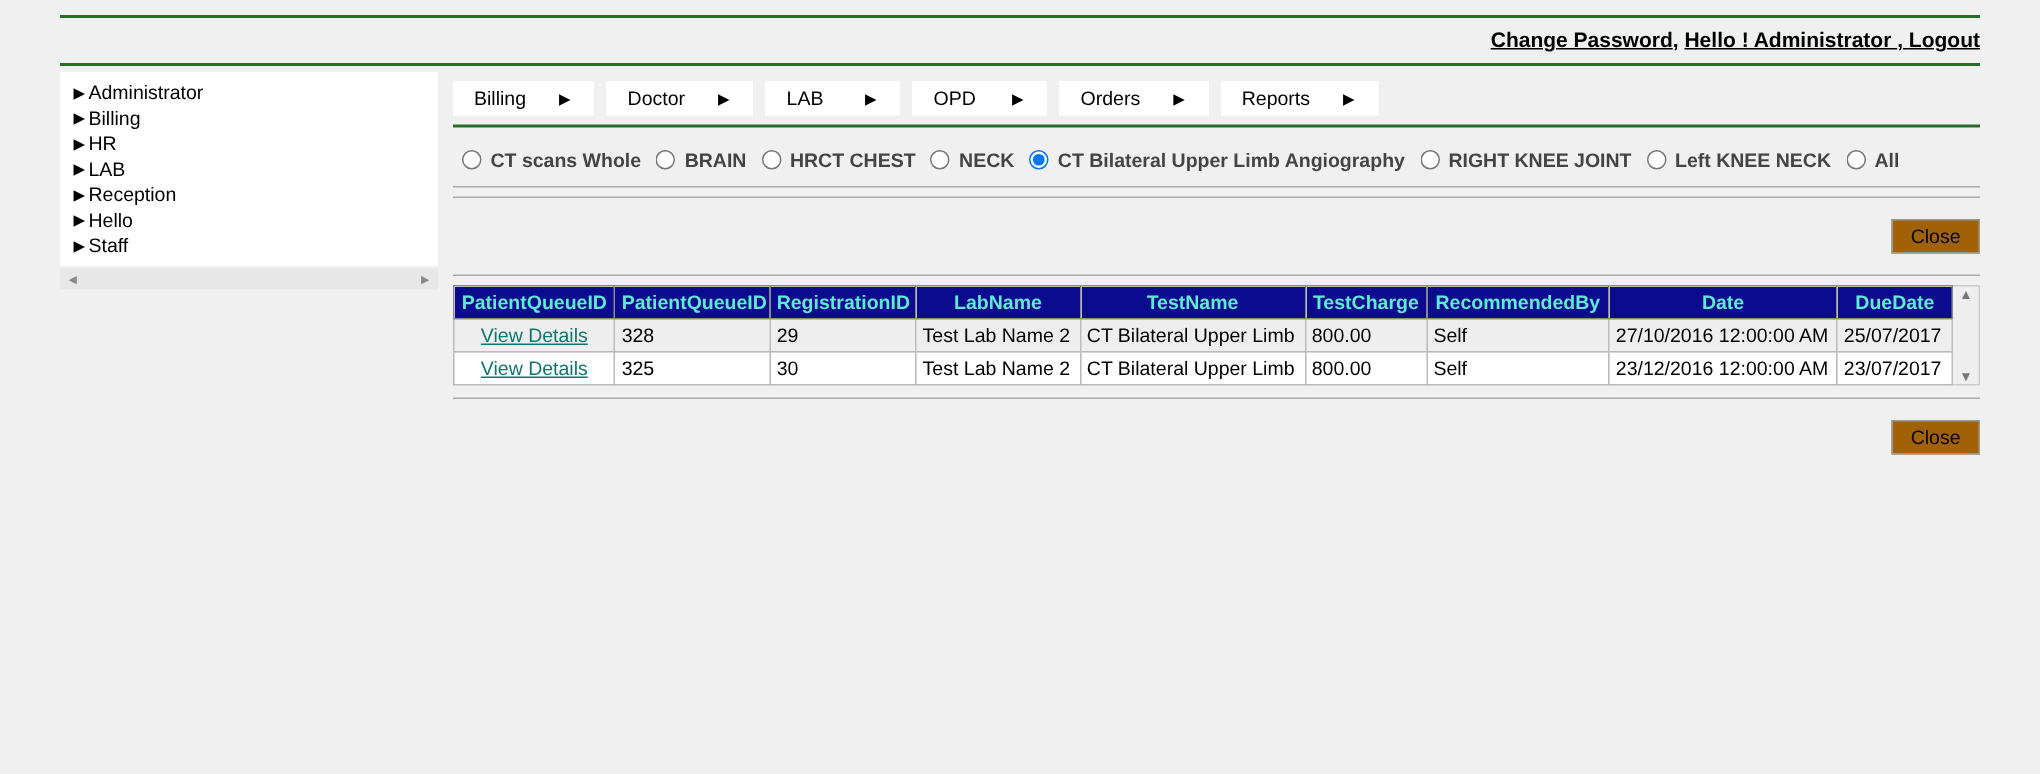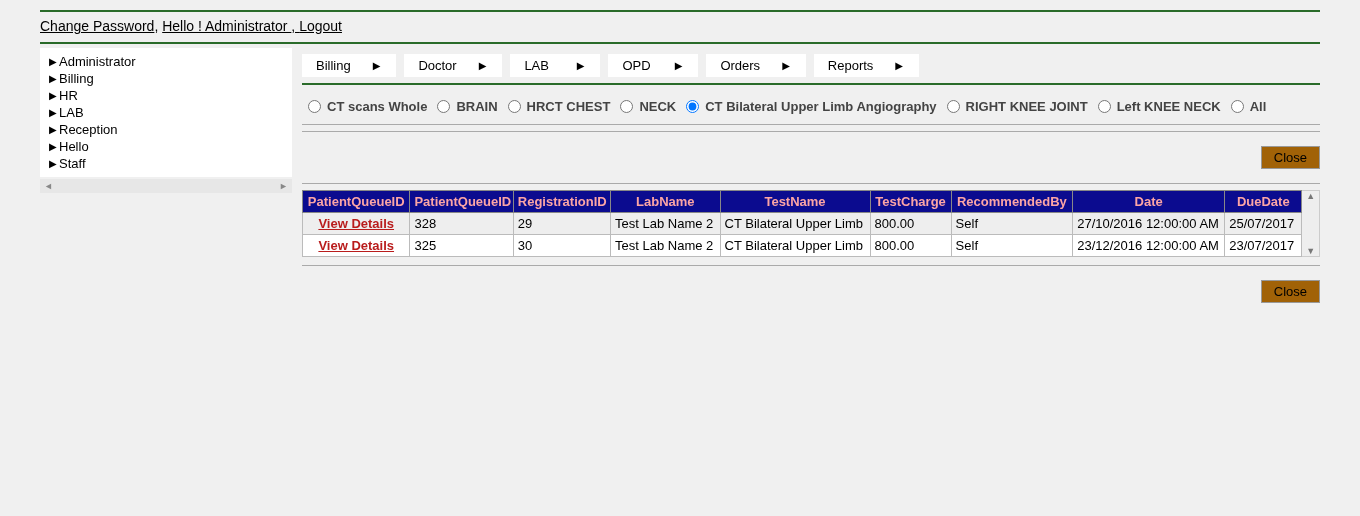--- a/index.html
+++ b/index.html
@@ -13,22 +13,22 @@
   .page {
     width: 1320px;
     margin: 0 auto;
     padding: 0 20px;
   }
   .green-rule {
     border-top: 2px solid #2a6b2a;
     margin: 10px 0 4px 0;
   }
   .top-links {
-    text-align: left;
-    font-weight: normal;
+    text-align: right;
+    font-weight: bold;
     font-size: 14px;
     padding: 2px 0 6px 0;
     margin-right: 0px;
   }
   .top-links a, .top-links span.linkish {
     color: #000;
     text-decoration: underline;
     cursor: pointer;
   }
   .main-row {
@@ -138,42 +138,41 @@
     margin-top: 4px;
   }
   table.grid {
     border-collapse: collapse;
     width: 100%;
     table-layout: fixed;
     font-size: 13px;
   }
   table.grid th {
     background: #0b0b8f;
-    color: #fca5a5;
+    color: #5eead4;
     border: 1px solid #888;
     padding: 3px 4px;
     font-weight: bold;
     text-align: center;
     white-space: nowrap;
     overflow: hidden;
   }
   table.grid td {
     border: 1px solid #bbb;
     padding: 3px 4px;
     white-space: nowrap;
     overflow: hidden;
     text-overflow: ellipsis;
   }
   table.grid tr.datarow:nth-child(even) td { background: #fff; }
   table.grid tr.datarow:nth-child(odd) td { background: #eee; }
   table.grid td a {
-    color: #b91c1c;
+    color: #0f766e;
     text-decoration: underline;
     cursor: pointer;
-    font-weight: bold;
   }
   .vscroll {
     width: 18px;
     background: #eee;
     display: flex;
     flex-direction: column;
     justify-content: space-between;
     align-items: center;
     font-size: 9px;
     color: #777;

